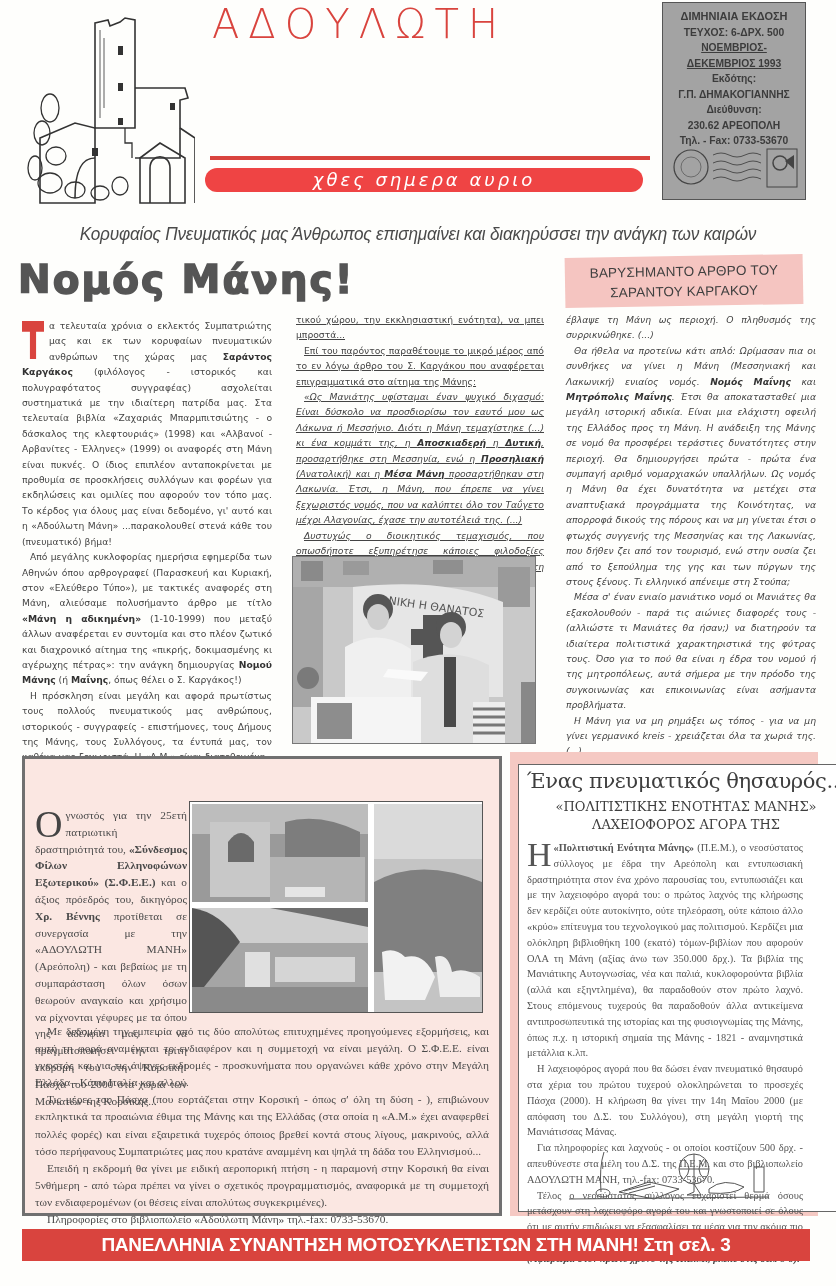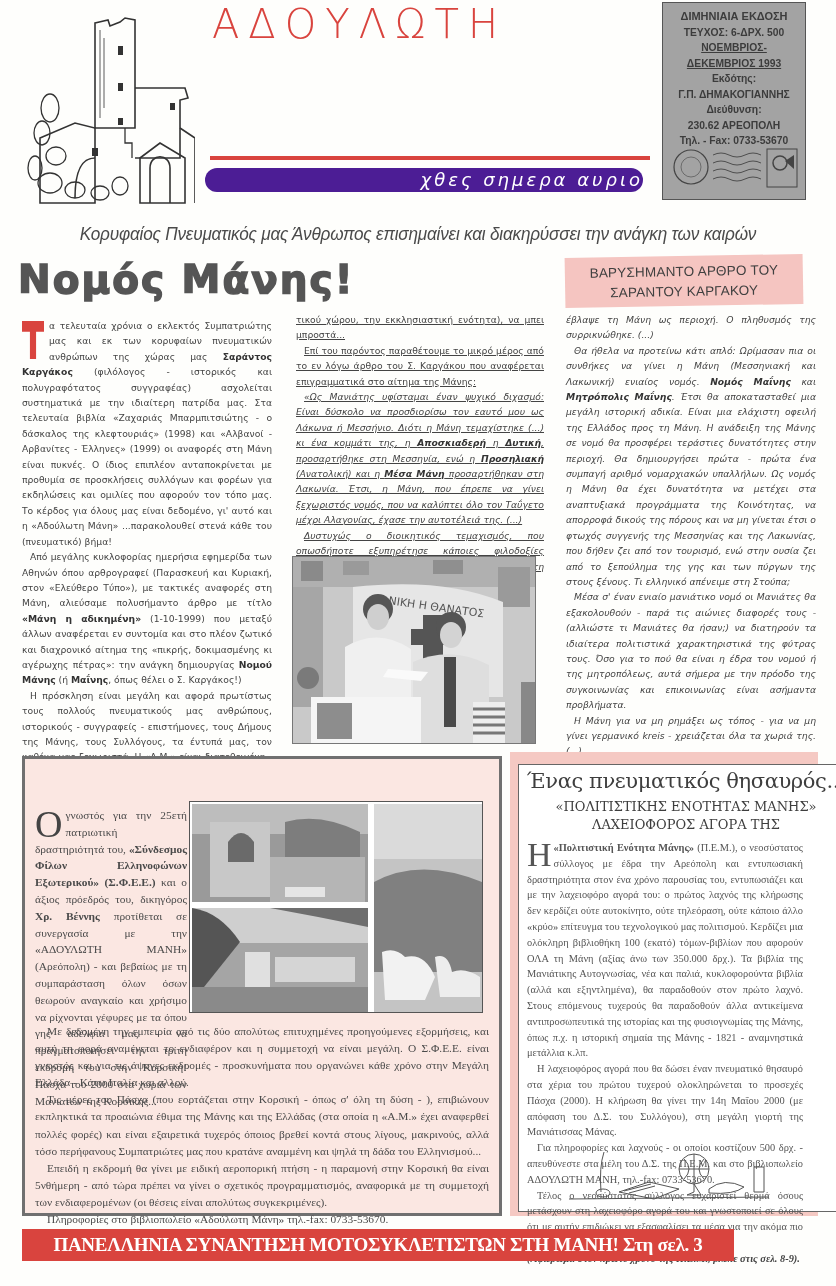--- a/index.html
+++ b/index.html
@@ -7,22 +7,22 @@
   body { position: relative; font-family: "DejaVu Sans", sans-serif; color: #3a3a3a; }
 
   
   .masthead { position: absolute; left: 0; top: 0; width: 836px; height: 210px; }
   .logo-art { position: absolute; left: 20px; top: 8px; width: 175px; height: 198px; }
   .title-small { position: absolute; left: 212px; top: 2px; width: 450px; text-align: left;
     font-family: "DejaVu Sans", sans-serif; font-size: 40px; letter-spacing: 9px; color: #d9443e; font-weight: 300; line-height: 44px; }
   .title-big { position: absolute; left: 205px; top: 30px; width: 465px; text-align: center;
     font-family: "Liberation Sans", sans-serif; font-weight: 700; font-size: 150px; line-height: 130px; color: #595959; letter-spacing: 4px; }
   .red-rule { position: absolute; left: 210px; top: 156px; width: 440px; height: 4px; background: #d9443e; }
-  .slogan-bar { position: absolute; left: 205px; top: 168px; width: 438px; height: 24px; background: #4c1d95; border-radius: 12px;
-    color: #fff; font-size: 18px; text-align: right; line-height: 24px; letter-spacing: 3px; font-style: italic; }
+  .slogan-bar { position: absolute; left: 205px; top: 168px; width: 438px; height: 24px; background: #ef4444; border-radius: 12px;
+    color: #fff; font-size: 18px; text-align: center; line-height: 24px; letter-spacing: 3px; font-style: italic; }
 
   .info-box { position: absolute; left: 662px; top: 2px; width: 144px; height: 198px; border: 1.5px solid #555; background: #a3a3a3;
     text-align: center; font-family: "Liberation Sans", sans-serif; font-weight: 700; color: #3c3c3c; font-size: 10.3px; line-height: 15.5px; padding-top: 6px; }
   .info-box .l1 { font-size: 11px; }
   .info-box .u { text-decoration: underline; }
   .stamps { position: absolute; left: 8px; bottom: 10px; width: 128px; height: 44px; }
 
   
   .kicker { position: absolute; left: 0; top: 224px; width: 836px; text-align: center; font-style: italic; font-size: 17.5px; color: #4a4a4a;
     font-family: "Liberation Sans", sans-serif; letter-spacing: -0.2px; transform: scaleX(0.98); }
@@ -59,22 +59,22 @@
   .treasure h2 { position: absolute; left: 0; top: 4px; width: 100%; text-align: center; font-family: "DejaVu Serif", serif; font-weight: 400; font-size: 21px; color: #3e3e3e; letter-spacing: -0.4px; }
   .treasure h3 { position: absolute; left: 0; top: 33px; width: 100%; text-align: center; font-family: "DejaVu Serif", serif; font-weight: 400; font-size: 13px; line-height: 18px; color: #3e3e3e; }
   .treasure .tbody { position: absolute; left: 8px; top: 75px; width: 276px; font-family: "Liberation Serif", serif; font-size: 10.4px; line-height: 15.8px; color: #555; text-align: justify; }
   .treasure .tbody p { text-indent: 10px; }
   .treasure .tbody p.noindent { text-indent: 0; }
   .treasure .bigH { float: left; font-size: 34px; line-height: 28px; margin: 1px 2px 0 0; color: #555; }
   .treasure .note { font-weight: 700; font-style: italic; color: #444; }
   .treasure-art { position: absolute; left: 40px; top: 382px; width: 220px; height: 54px; }
 
   
-  .footer-banner { position: absolute; left: 22px; top: 1229px; width: 712px; height: 32px; background: #d9443e; color: #fff;
-    font-family: Liberation Serif, serif; font-weight: 700; font-size: 19px; line-height: 32px; text-align: center; letter-spacing: -0.3px; }
+  .footer-banner { position: absolute; left: 22px; top: 1229px; width: 788px; height: 32px; background: #d9443e; color: #fff;
+    font-family: Liberation Sans, sans-serif; font-weight: 700; font-size: 19px; line-height: 32px; text-align: center; letter-spacing: -0.3px; }
 </style>
 </head>
 <body>
 
 <header class="masthead">
   <svg class="logo-art" viewBox="0 0 175 198">
     <g fill="none" stroke="#333" stroke-width="1.6">
       <path d="M75 15 L88 12 L90 18 L100 14 L105 10 L115 12 L115 120 L75 120 Z"></path>
       <path d="M80 22 L80 110 M84 30 L84 100" stroke-width="0.8"></path>
       <path d="M115 80 L165 80 L168 90 L160 92 L160 150 L115 150"></path>

